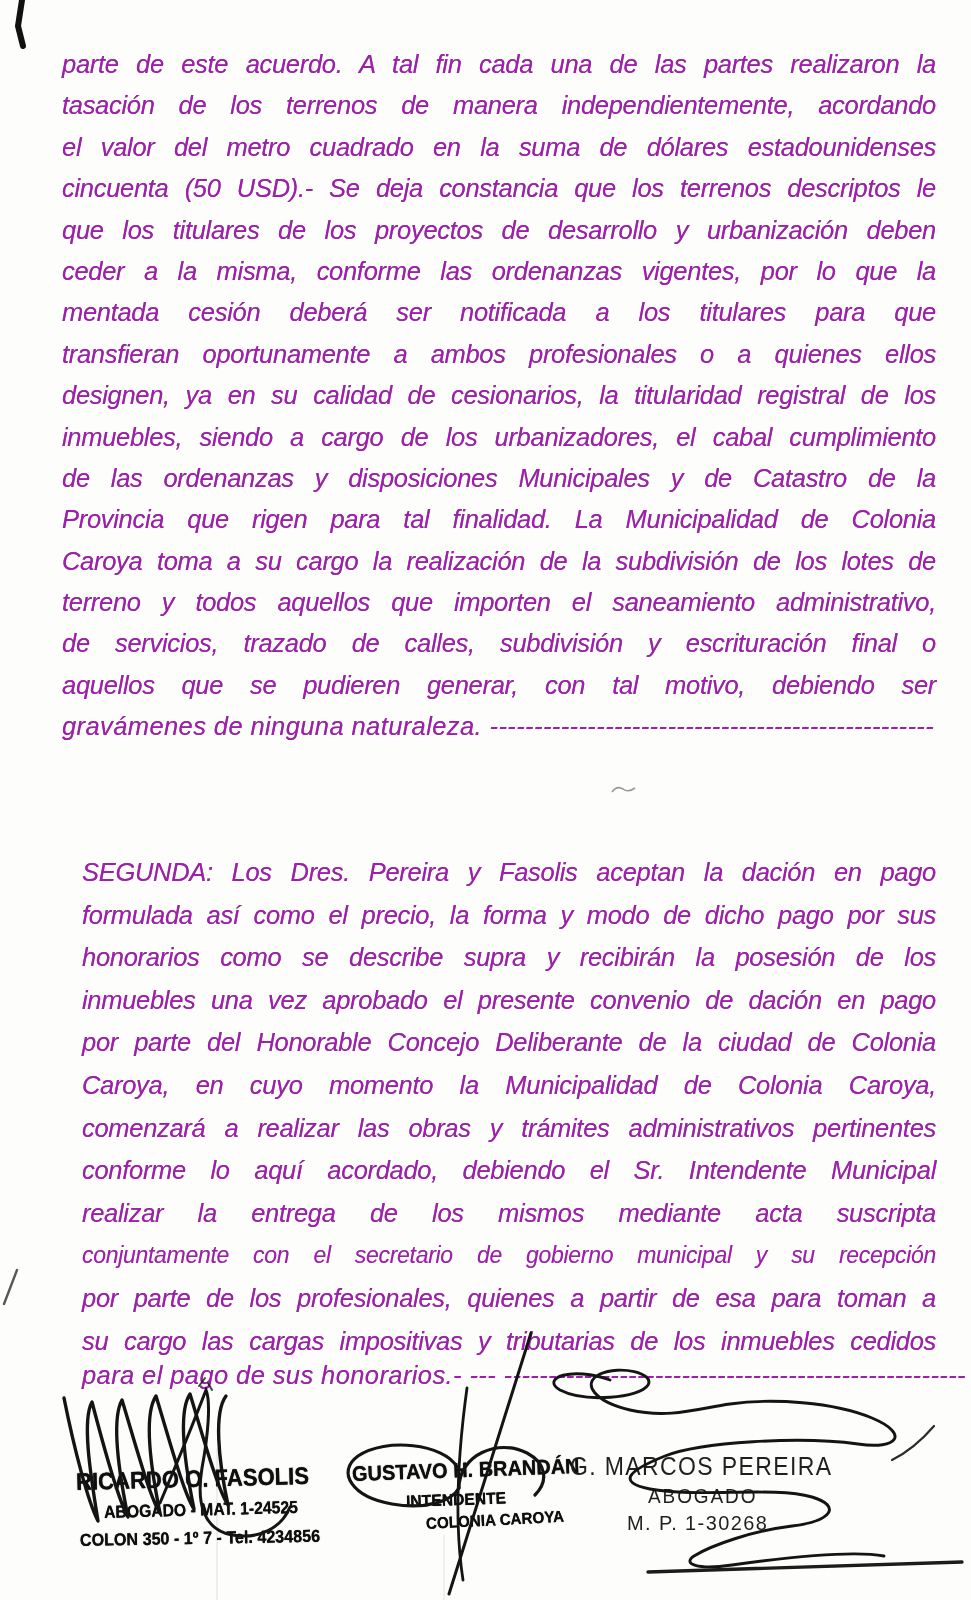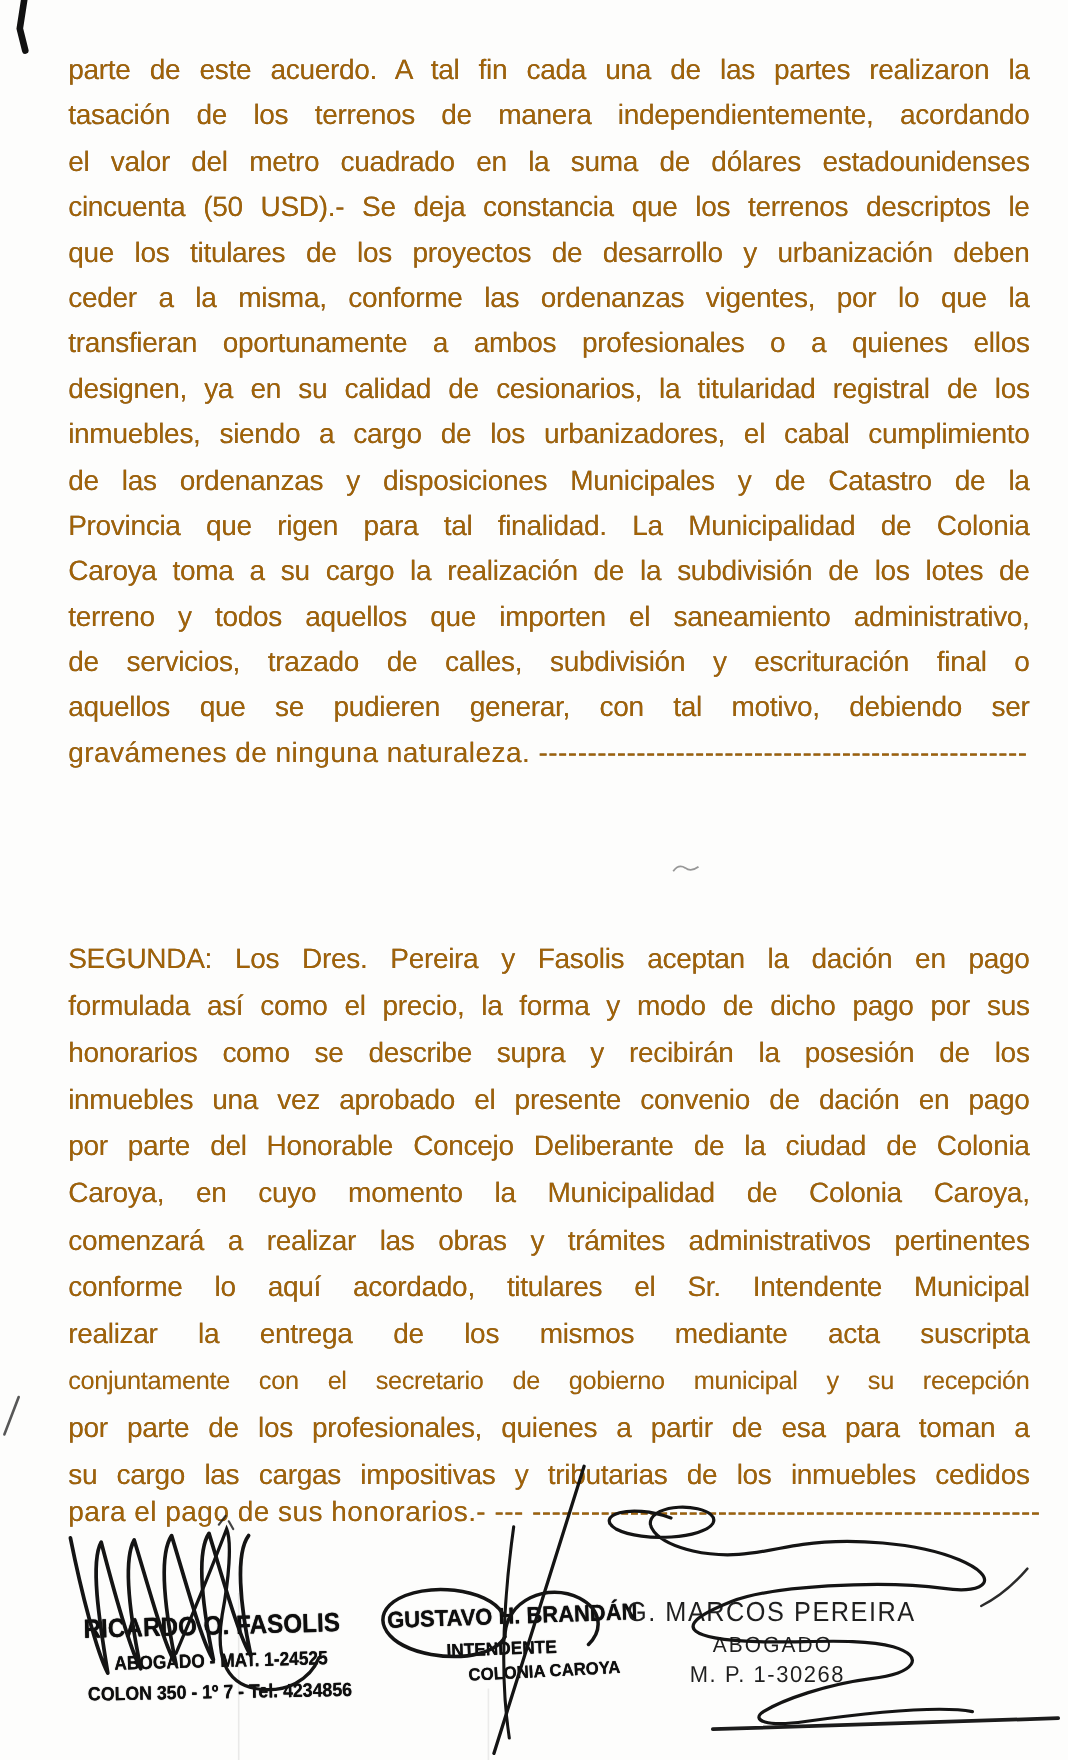--- a/index.html
+++ b/index.html
@@ -19,25 +19,26 @@
     width:874px;
   }
   .p1{top:44px;}
   .p2{top:851px;}
   .line{
     font-size:25.5px;
     letter-spacing:-0.3px;
     text-align:justify;
     text-align-last:justify;
     white-space:nowrap;
-    color:#a16207;
+    color:#a21caf;
     text-shadow:0 0 0.6px rgba(25,25,25,0.55);
+    font-style:italic;
   }
   .p1 .line{height:41.4px;line-height:41.4px;}
-  .p2 .line{height:42.6px;line-height:42.6px;}
+  .p2 .line{height:42.6px;line-height:42.6px;margin-left:20px;}
   .dashline{
     text-align-last:left;
     letter-spacing:0.4px;
   }
   
   .p2 .line:nth-child(10){
     font-size:23px;
     text-shadow:0 0 0.3px rgba(25,25,25,0.35);
   }
   .p2 .line:nth-child(13){margin-top:-8px;}
@@ -71,41 +72,42 @@
 
 <div class="page">
 
   <div class="textblock p1">
     <div class="line">parte de este acuerdo. A tal fin cada una de las partes realizaron la</div>
     <div class="line">tasación de los terrenos de manera independientemente, acordando</div>
     <div class="line">el valor del metro cuadrado en la suma de dólares estadounidenses</div>
     <div class="line">cincuenta (50 USD).- Se deja constancia que los terrenos descriptos le</div>
     <div class="line">que los titulares de los proyectos de desarrollo y urbanización deben</div>
     <div class="line">ceder a la misma, conforme las ordenanzas vigentes, por lo que la</div>
+    <div class="line">mentada cesión deberá ser notificada a los titulares para que</div>
     <div class="line">transfieran oportunamente a ambos profesionales o a quienes ellos</div>
     <div class="line">designen, ya en su calidad de cesionarios, la titularidad registral de los</div>
     <div class="line">inmuebles, siendo a cargo de los urbanizadores, el cabal cumplimiento</div>
     <div class="line">de las ordenanzas y disposiciones Municipales y de Catastro de la</div>
     <div class="line">Provincia que rigen para tal finalidad. La Municipalidad de Colonia</div>
     <div class="line">Caroya toma a su cargo la realización de la subdivisión de los lotes de</div>
     <div class="line">terreno y todos aquellos que importen el saneamiento administrativo,</div>
     <div class="line">de servicios, trazado de calles, subdivisión y escrituración final o</div>
     <div class="line">aquellos que se pudieren generar, con tal motivo, debiendo ser</div>
     <div class="line dashline">gravámenes de ninguna naturaleza. --------------------------------------------------</div>
   </div>
 
   <div class="textblock p2">
     <div class="line">SEGUNDA: Los Dres. Pereira y Fasolis aceptan la dación en pago</div>
     <div class="line">formulada así como el precio, la forma y modo de dicho pago por sus</div>
     <div class="line">honorarios como se describe supra y recibirán la posesión de los</div>
     <div class="line">inmuebles una vez aprobado el presente convenio de dación en pago</div>
     <div class="line">por parte del Honorable Concejo Deliberante de la ciudad de Colonia</div>
     <div class="line">Caroya, en cuyo momento la Municipalidad de Colonia Caroya,</div>
     <div class="line">comenzará a realizar las obras y trámites administrativos pertinentes</div>
-    <div class="line">conforme lo aquí acordado, titulares el Sr. Intendente Municipal</div>
+    <div class="line">conforme lo aquí acordado, debiendo el Sr. Intendente Municipal</div>
     <div class="line">realizar la entrega de los mismos mediante acta suscripta</div>
     <div class="line">conjuntamente con el secretario de gobierno municipal y su recepción</div>
     <div class="line">por parte de los profesionales, quienes a partir de esa para toman a</div>
     <div class="line">su cargo las cargas impositivas y tributarias de los inmuebles cedidos</div>
     <div class="line dashline">para el pago de sus honorarios.- --- ----------------------------------------------------</div>
   </div>
 
   <div>
     <div class="stampline st-bold fs-name">RICARDO O. FASOLIS</div>
     <div class="stampline st-bold fs-l2">ABOGADO - MAT. 1-24525</div>

